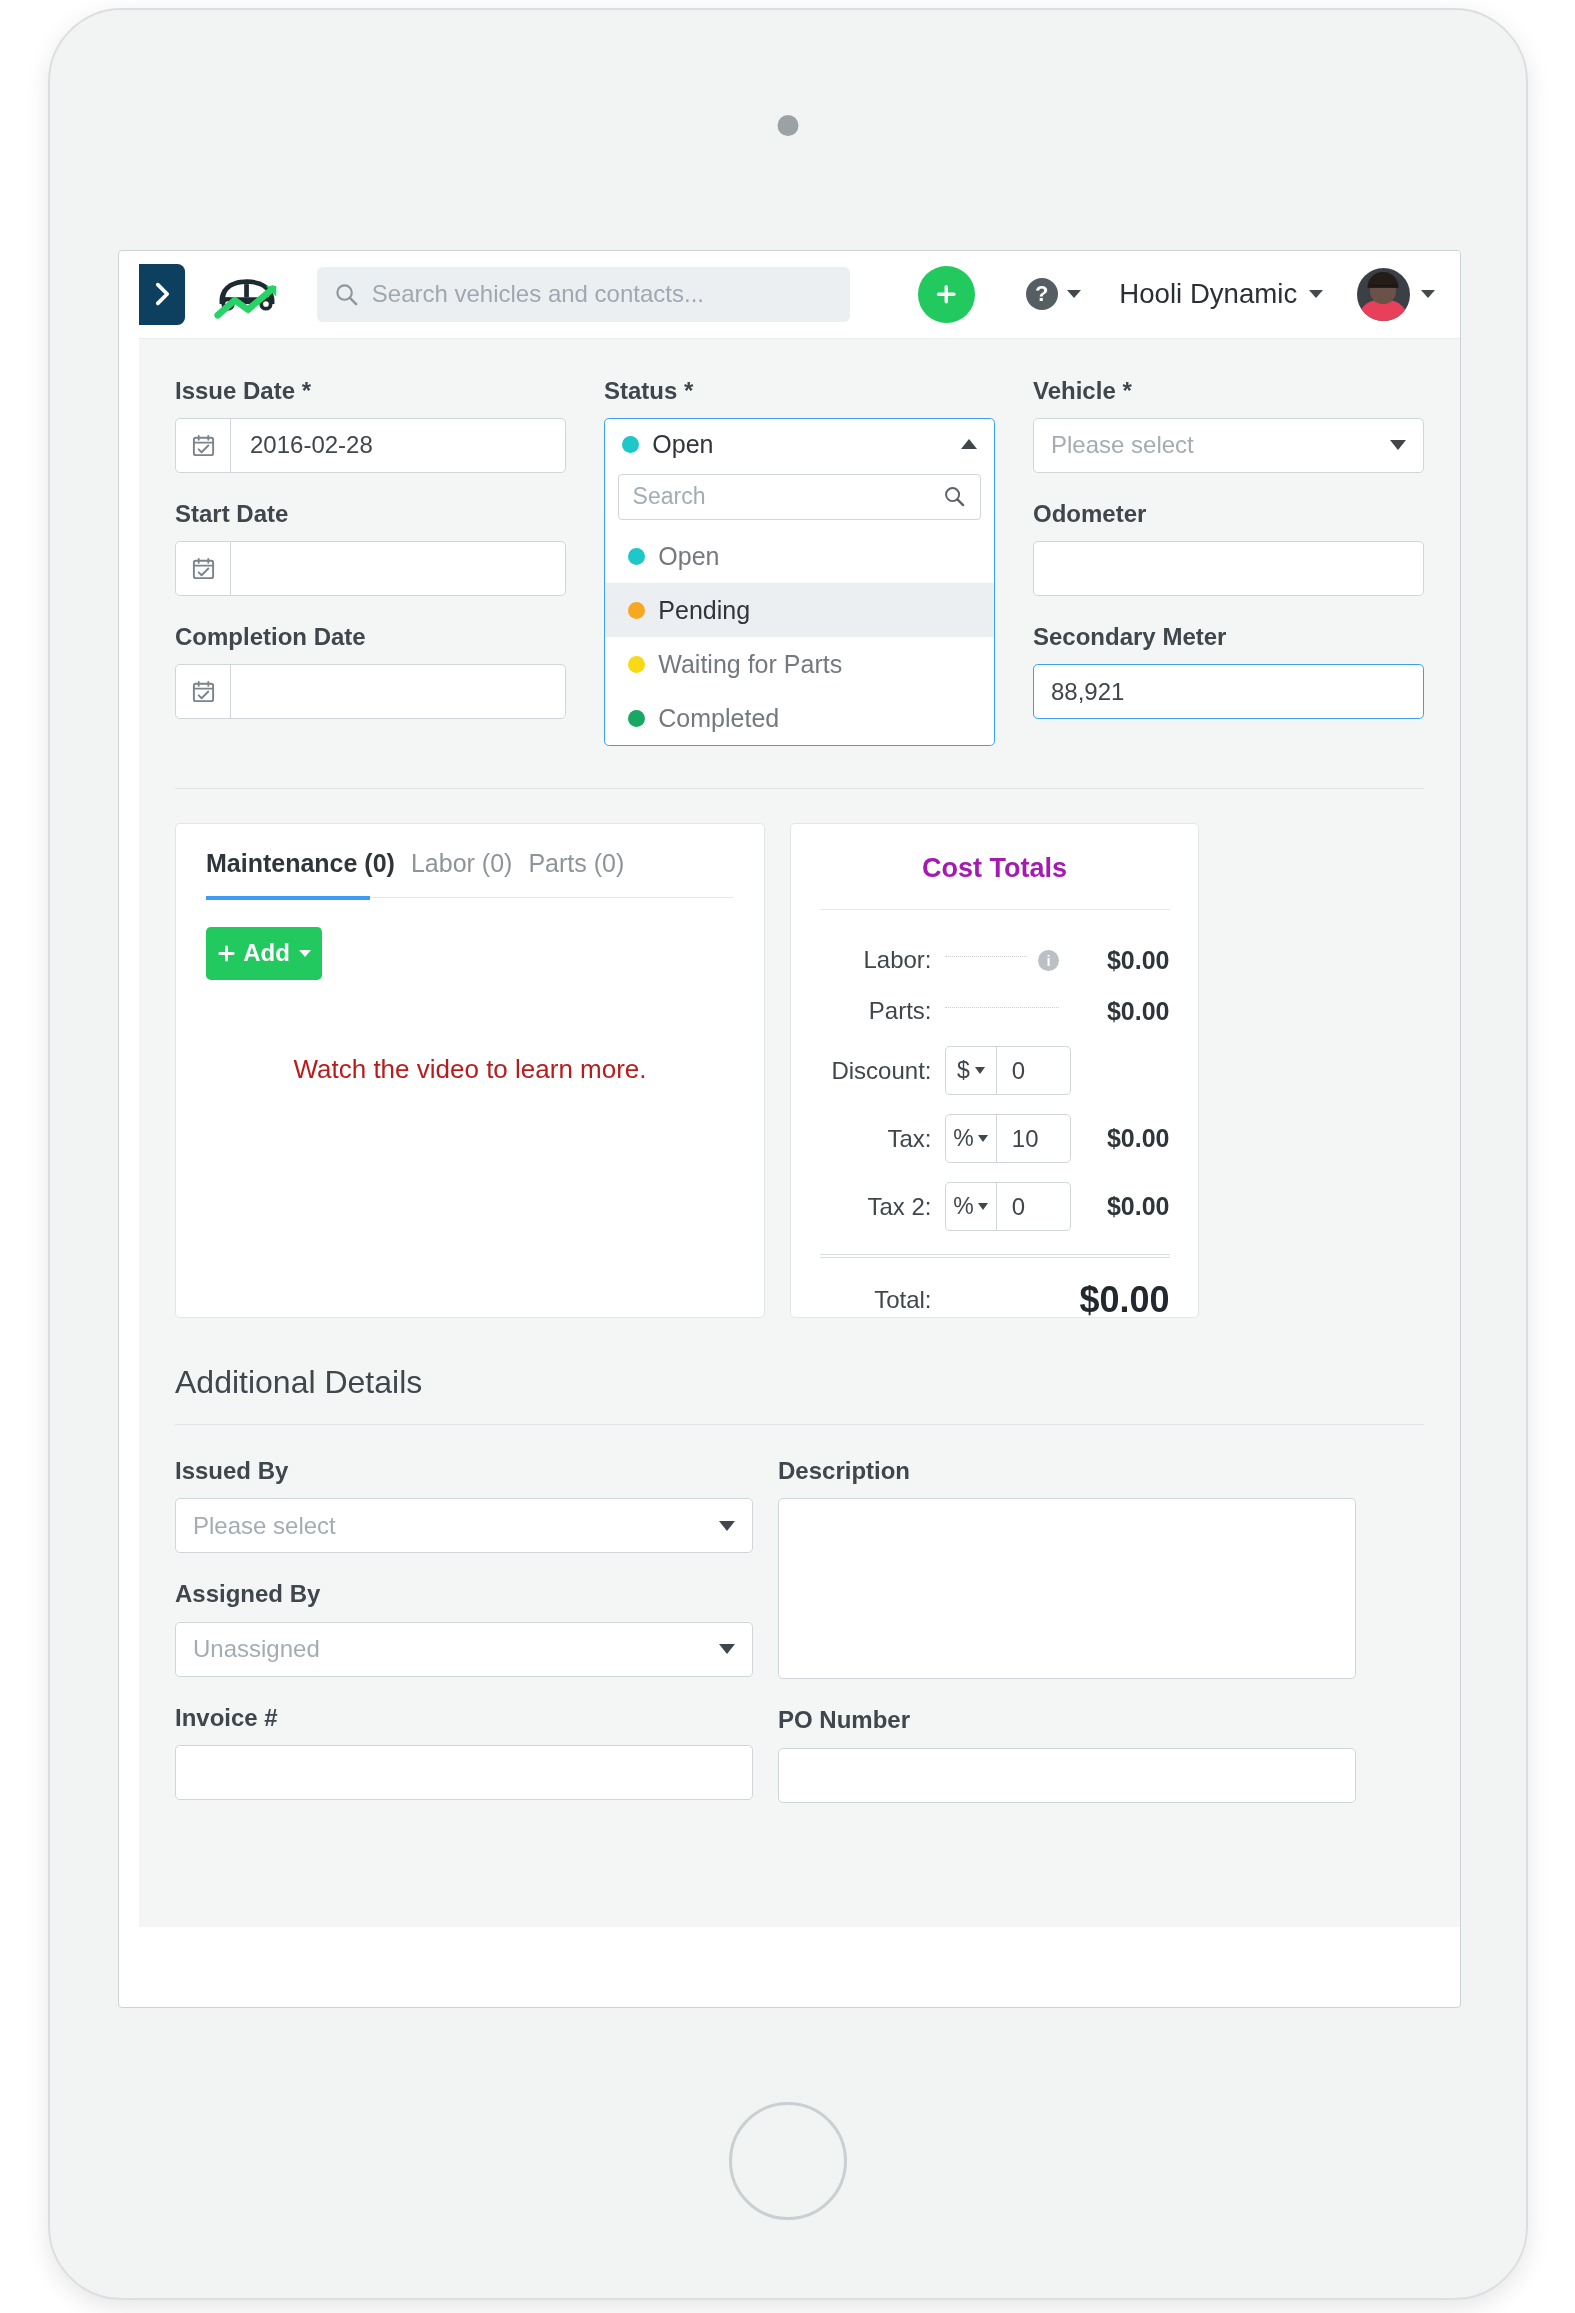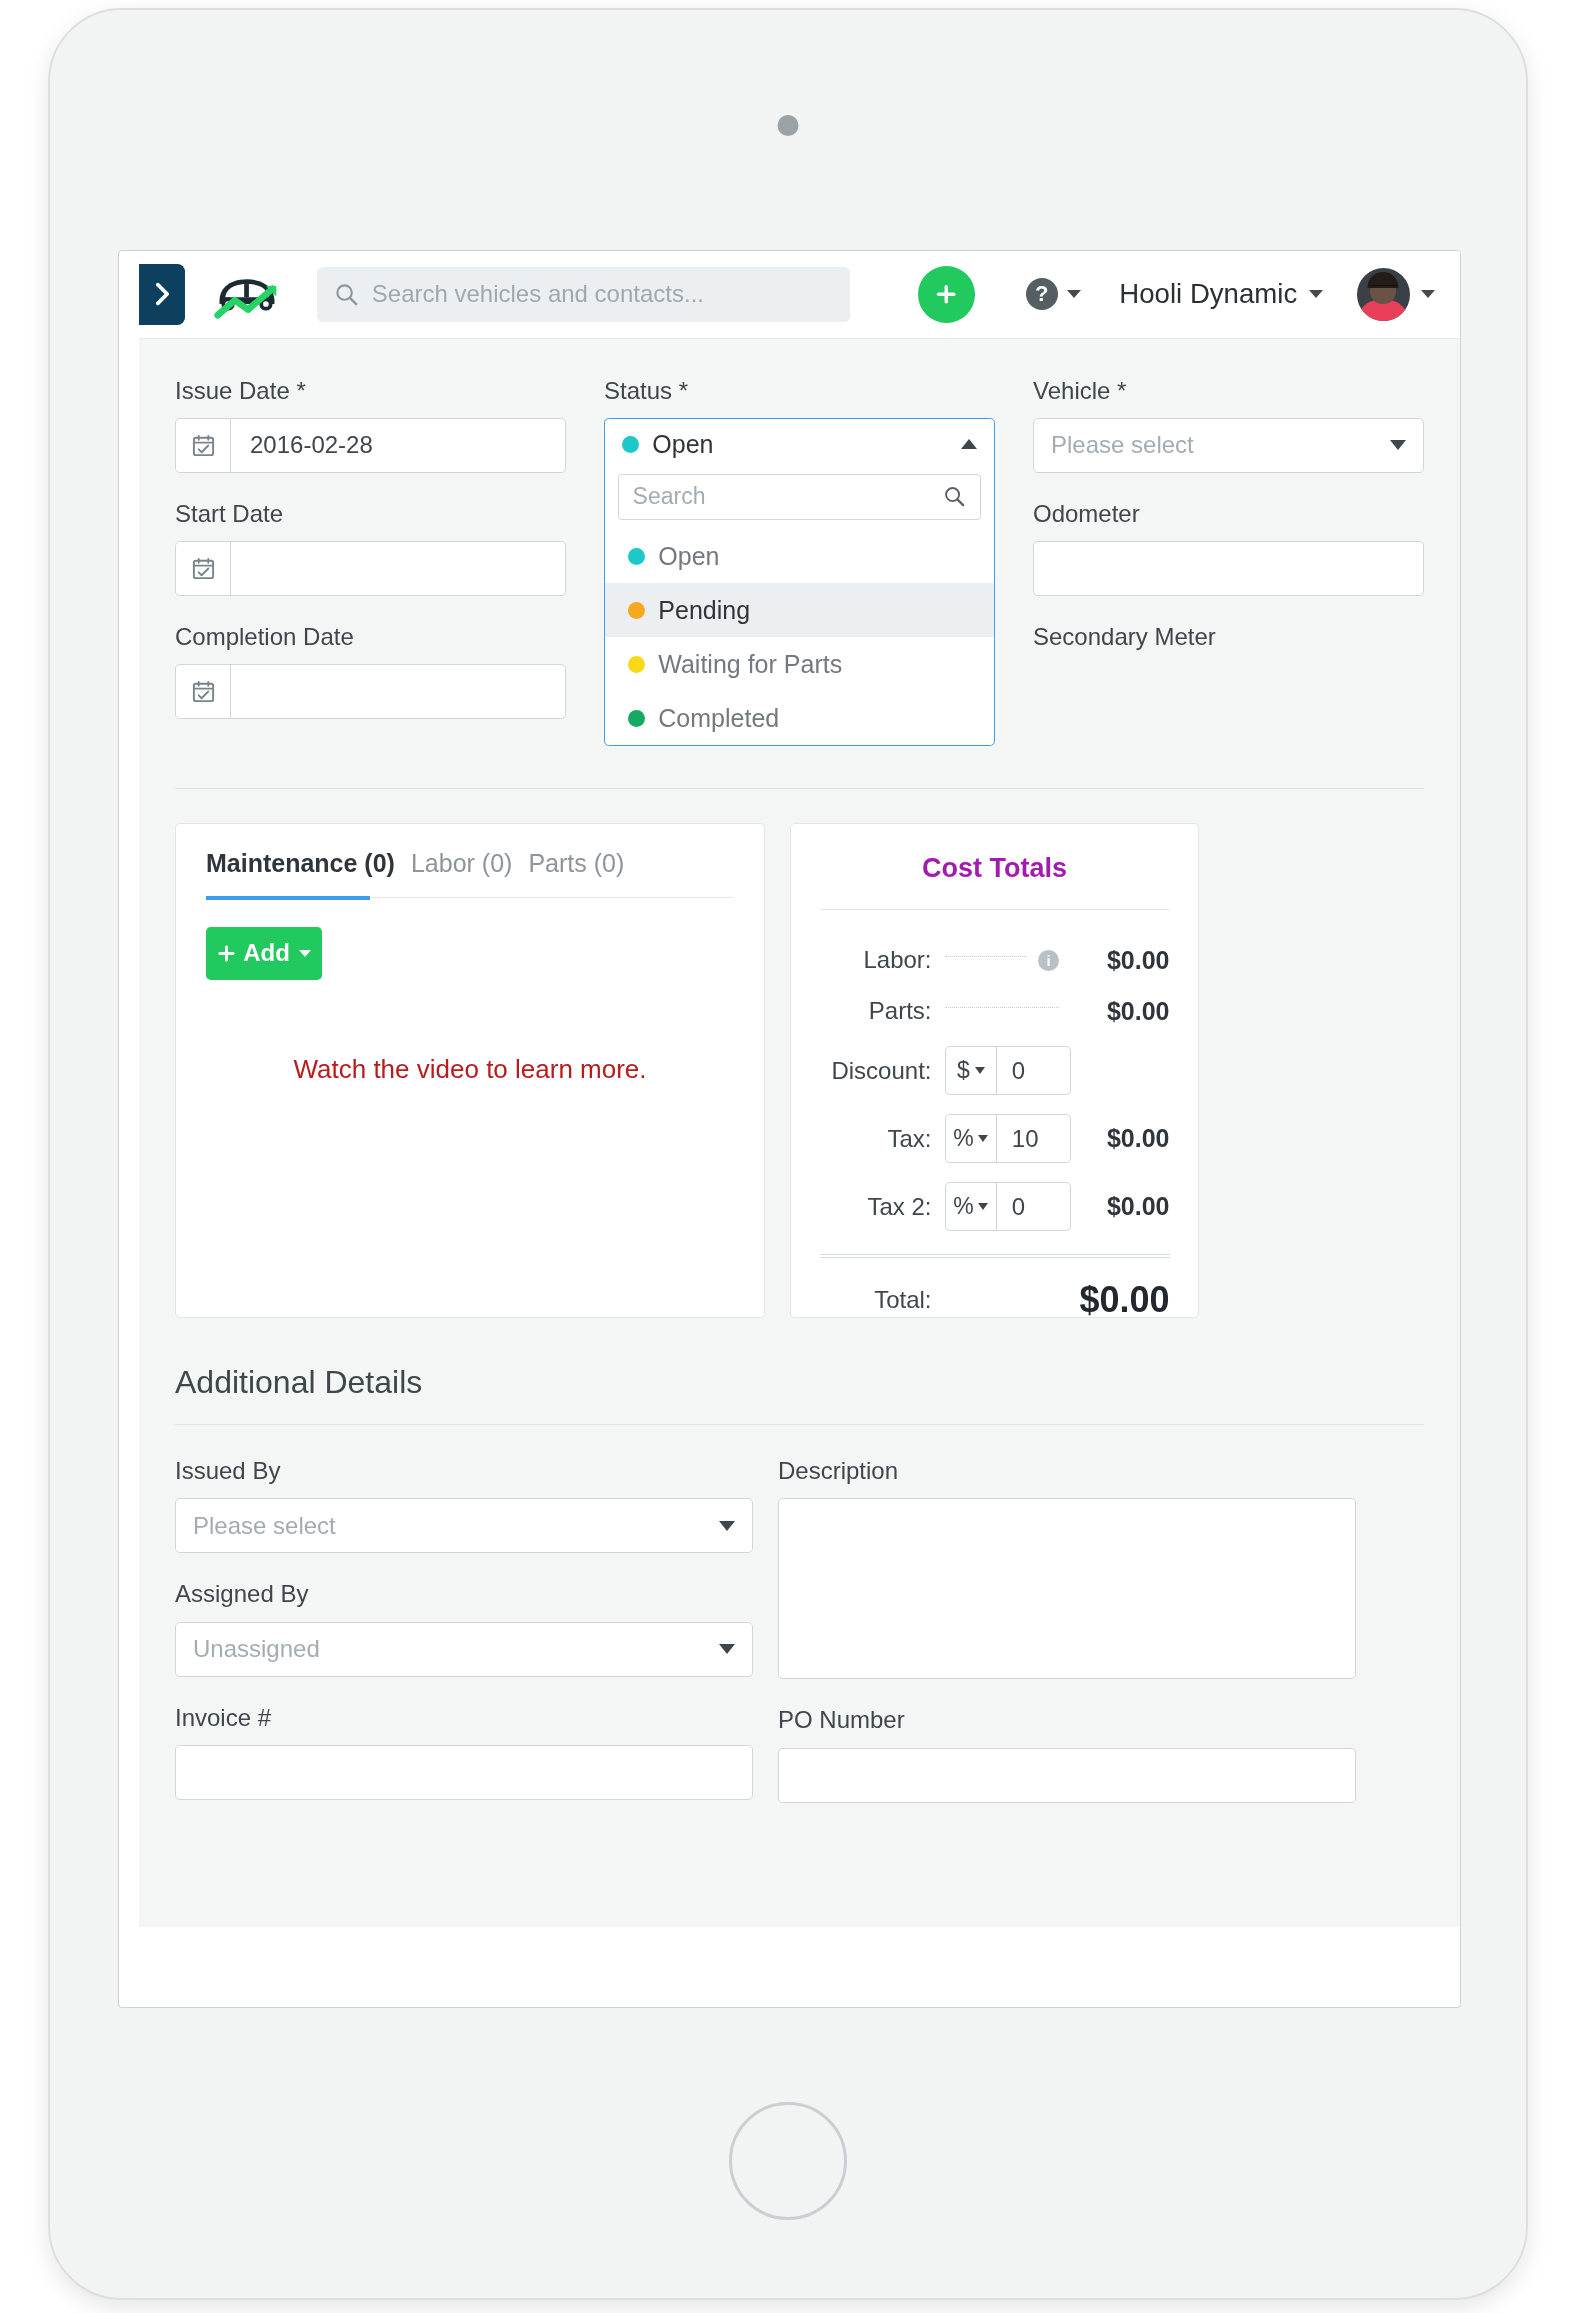--- a/index.html
+++ b/index.html
@@ -126,21 +126,21 @@
   .body {
     background: #f4f6f6;
     padding: 0 0 0 0;
     height: calc(100% - 88px - 80px);
   }
   .form-top {
     display:flex; padding: 38px 36px 0 36px; gap: 0;
   }
   .col { width: 398px; }
   .col + .col { margin-left: 38px; }
-  .flabel { font-size: 24px; color:#3f464c; margin-bottom: 13.3px; display:block; }
+  .flabel { font-size: 24px; color:#3f464c; margin-bottom: 13.3px; display:block;font-weight:bold; }
 
   .datefield {
     display:flex; height:55px; background:#fff;
     border:1px solid #cfd5d9; border-radius:4.8px; overflow:hidden;
   }
   .datefield .cal {
     width: 55px; display:flex; align-items:center; justify-content:center;
     border-right:1px solid #cfd5d9; flex:0 0 auto;
   }
   .datefield .dval {
@@ -418,20 +418,21 @@
             <span class="ph">Please select</span>
             <span class="tri-down"></span>
           </div>
 
           <div class="gap"></div>
           <span class="flabel">Odometer</span>
           <div class="plainfield"></div>
 
           <div class="gap"></div>
           <span class="flabel">Secondary Meter</span>
+          <div class="plainfield focused">88,921</div>
         </div>
       </div>
 
       <div class="hr-main"></div>
 
       <div class="panels">
 
         <div class="panel panel-left">
           <div class="tabs">
             <span class="tab active">Maintenance (0)</span>

